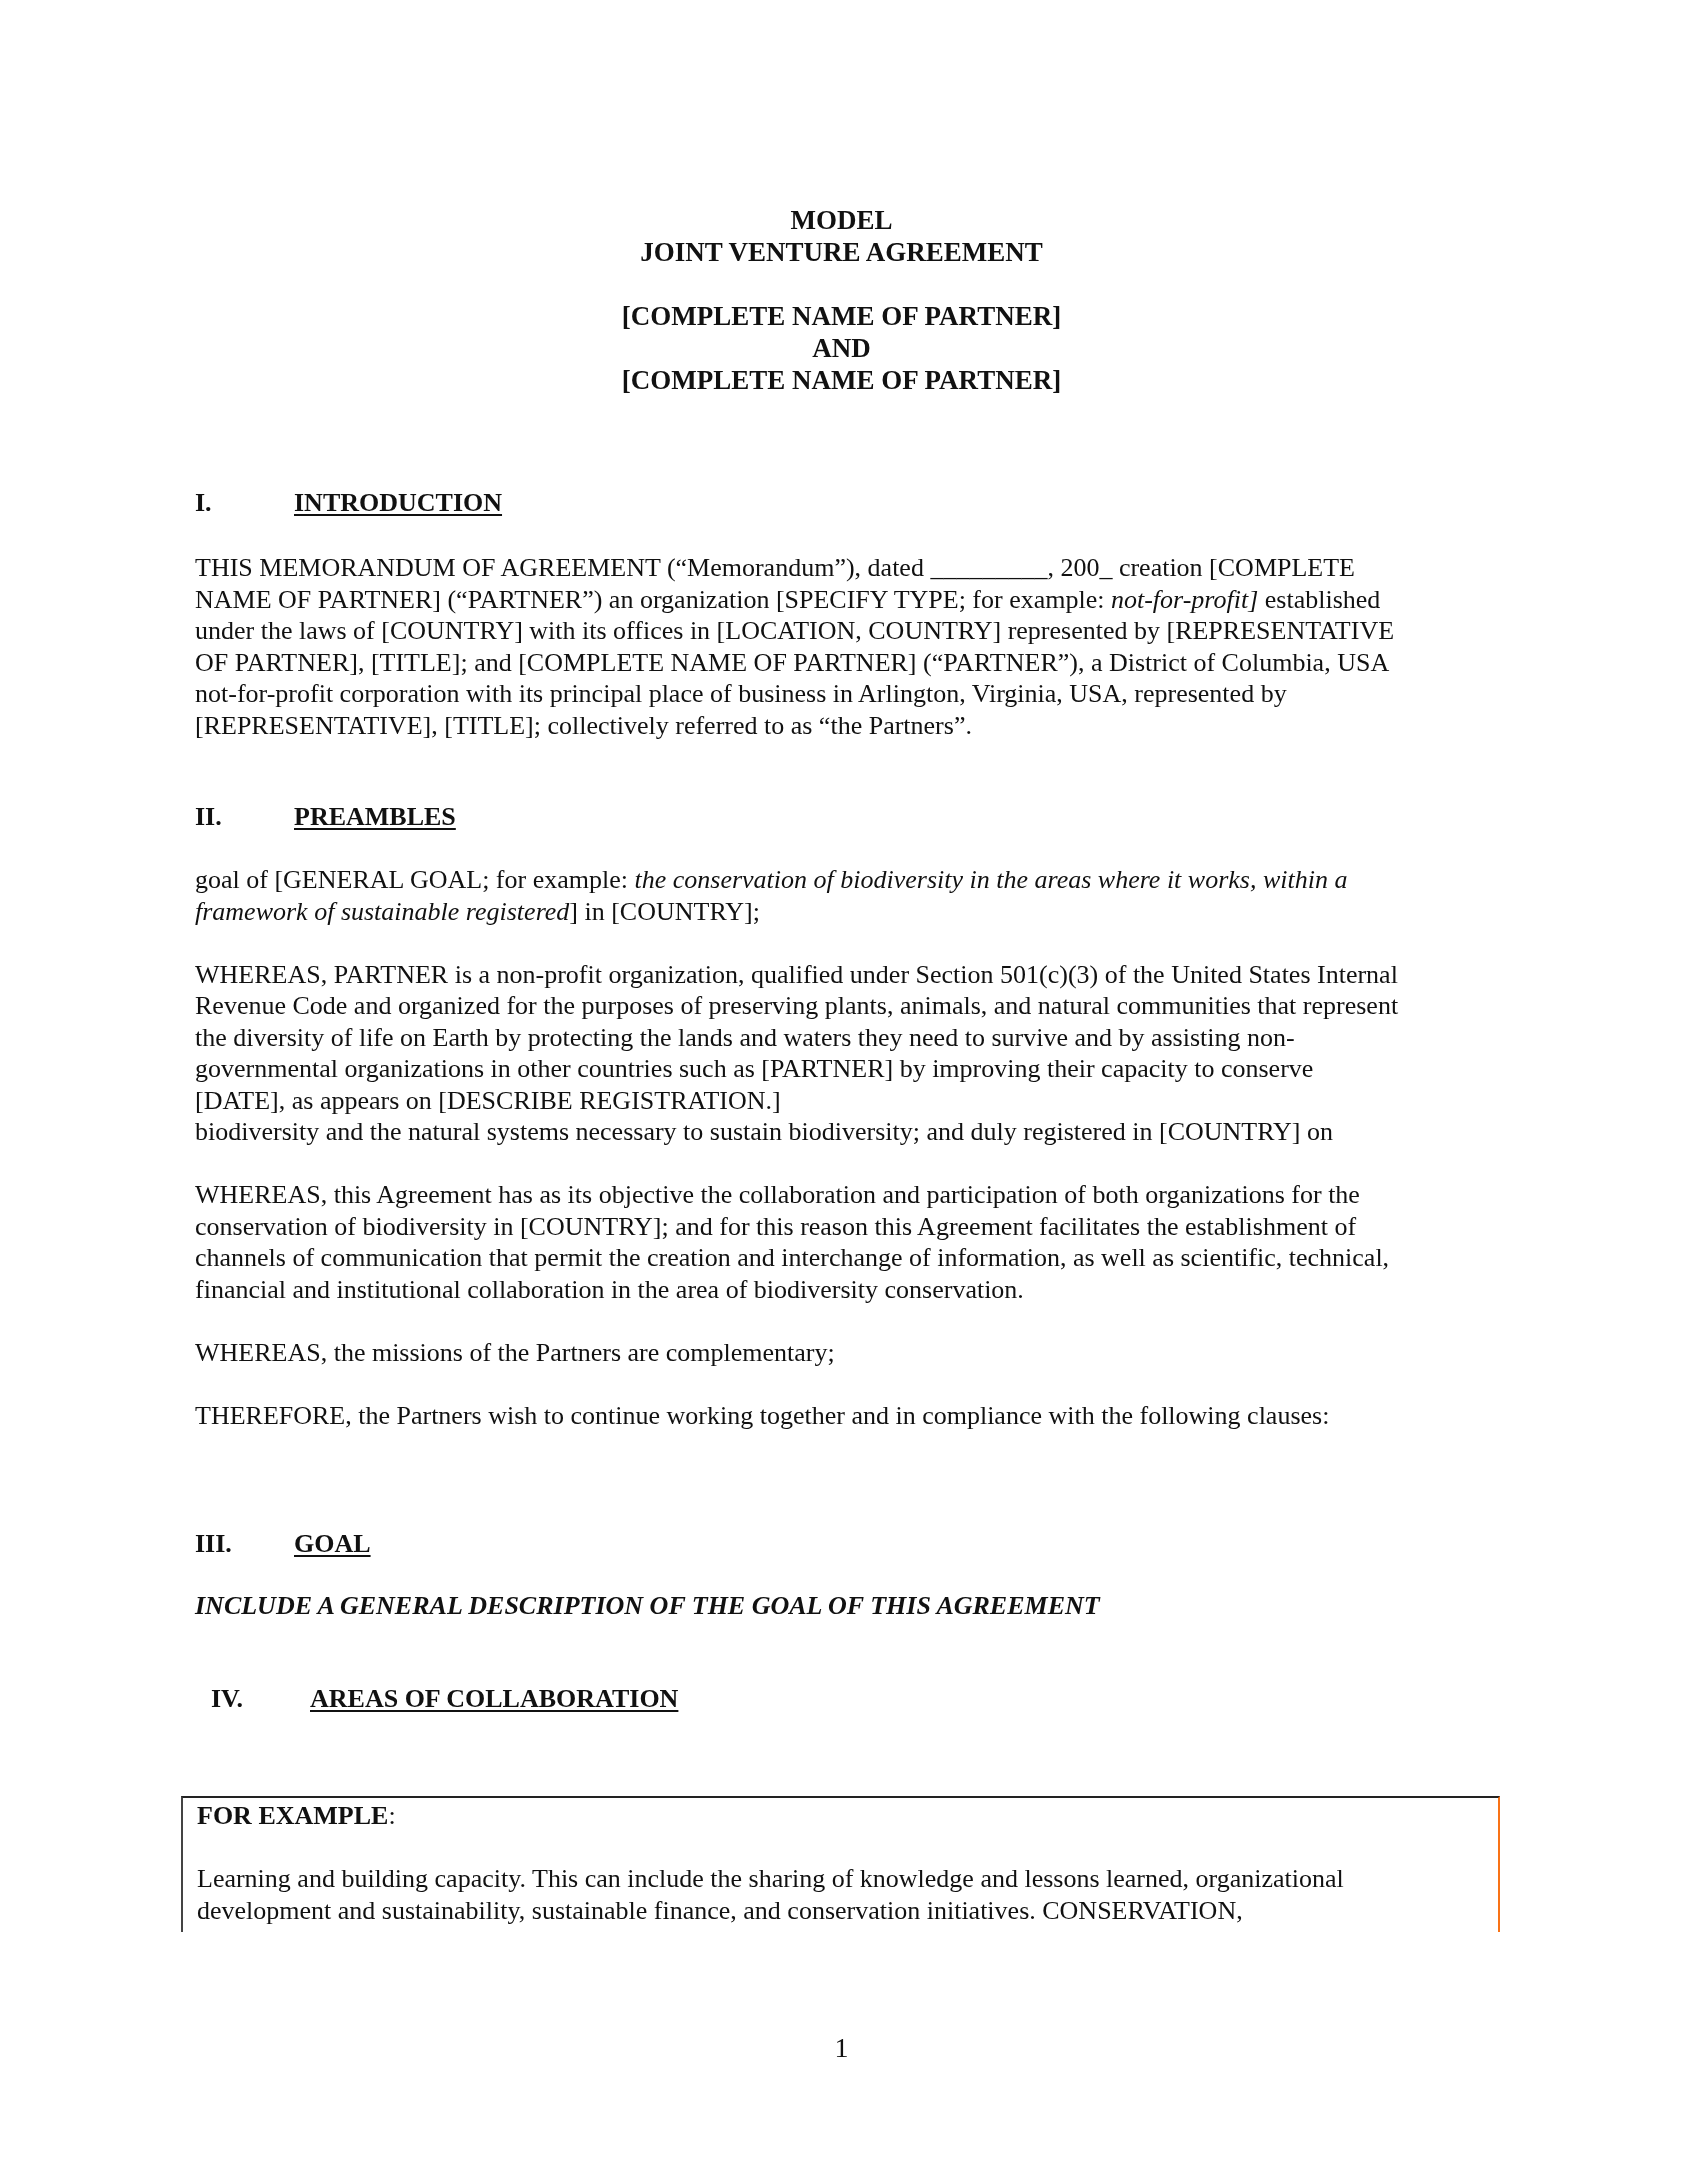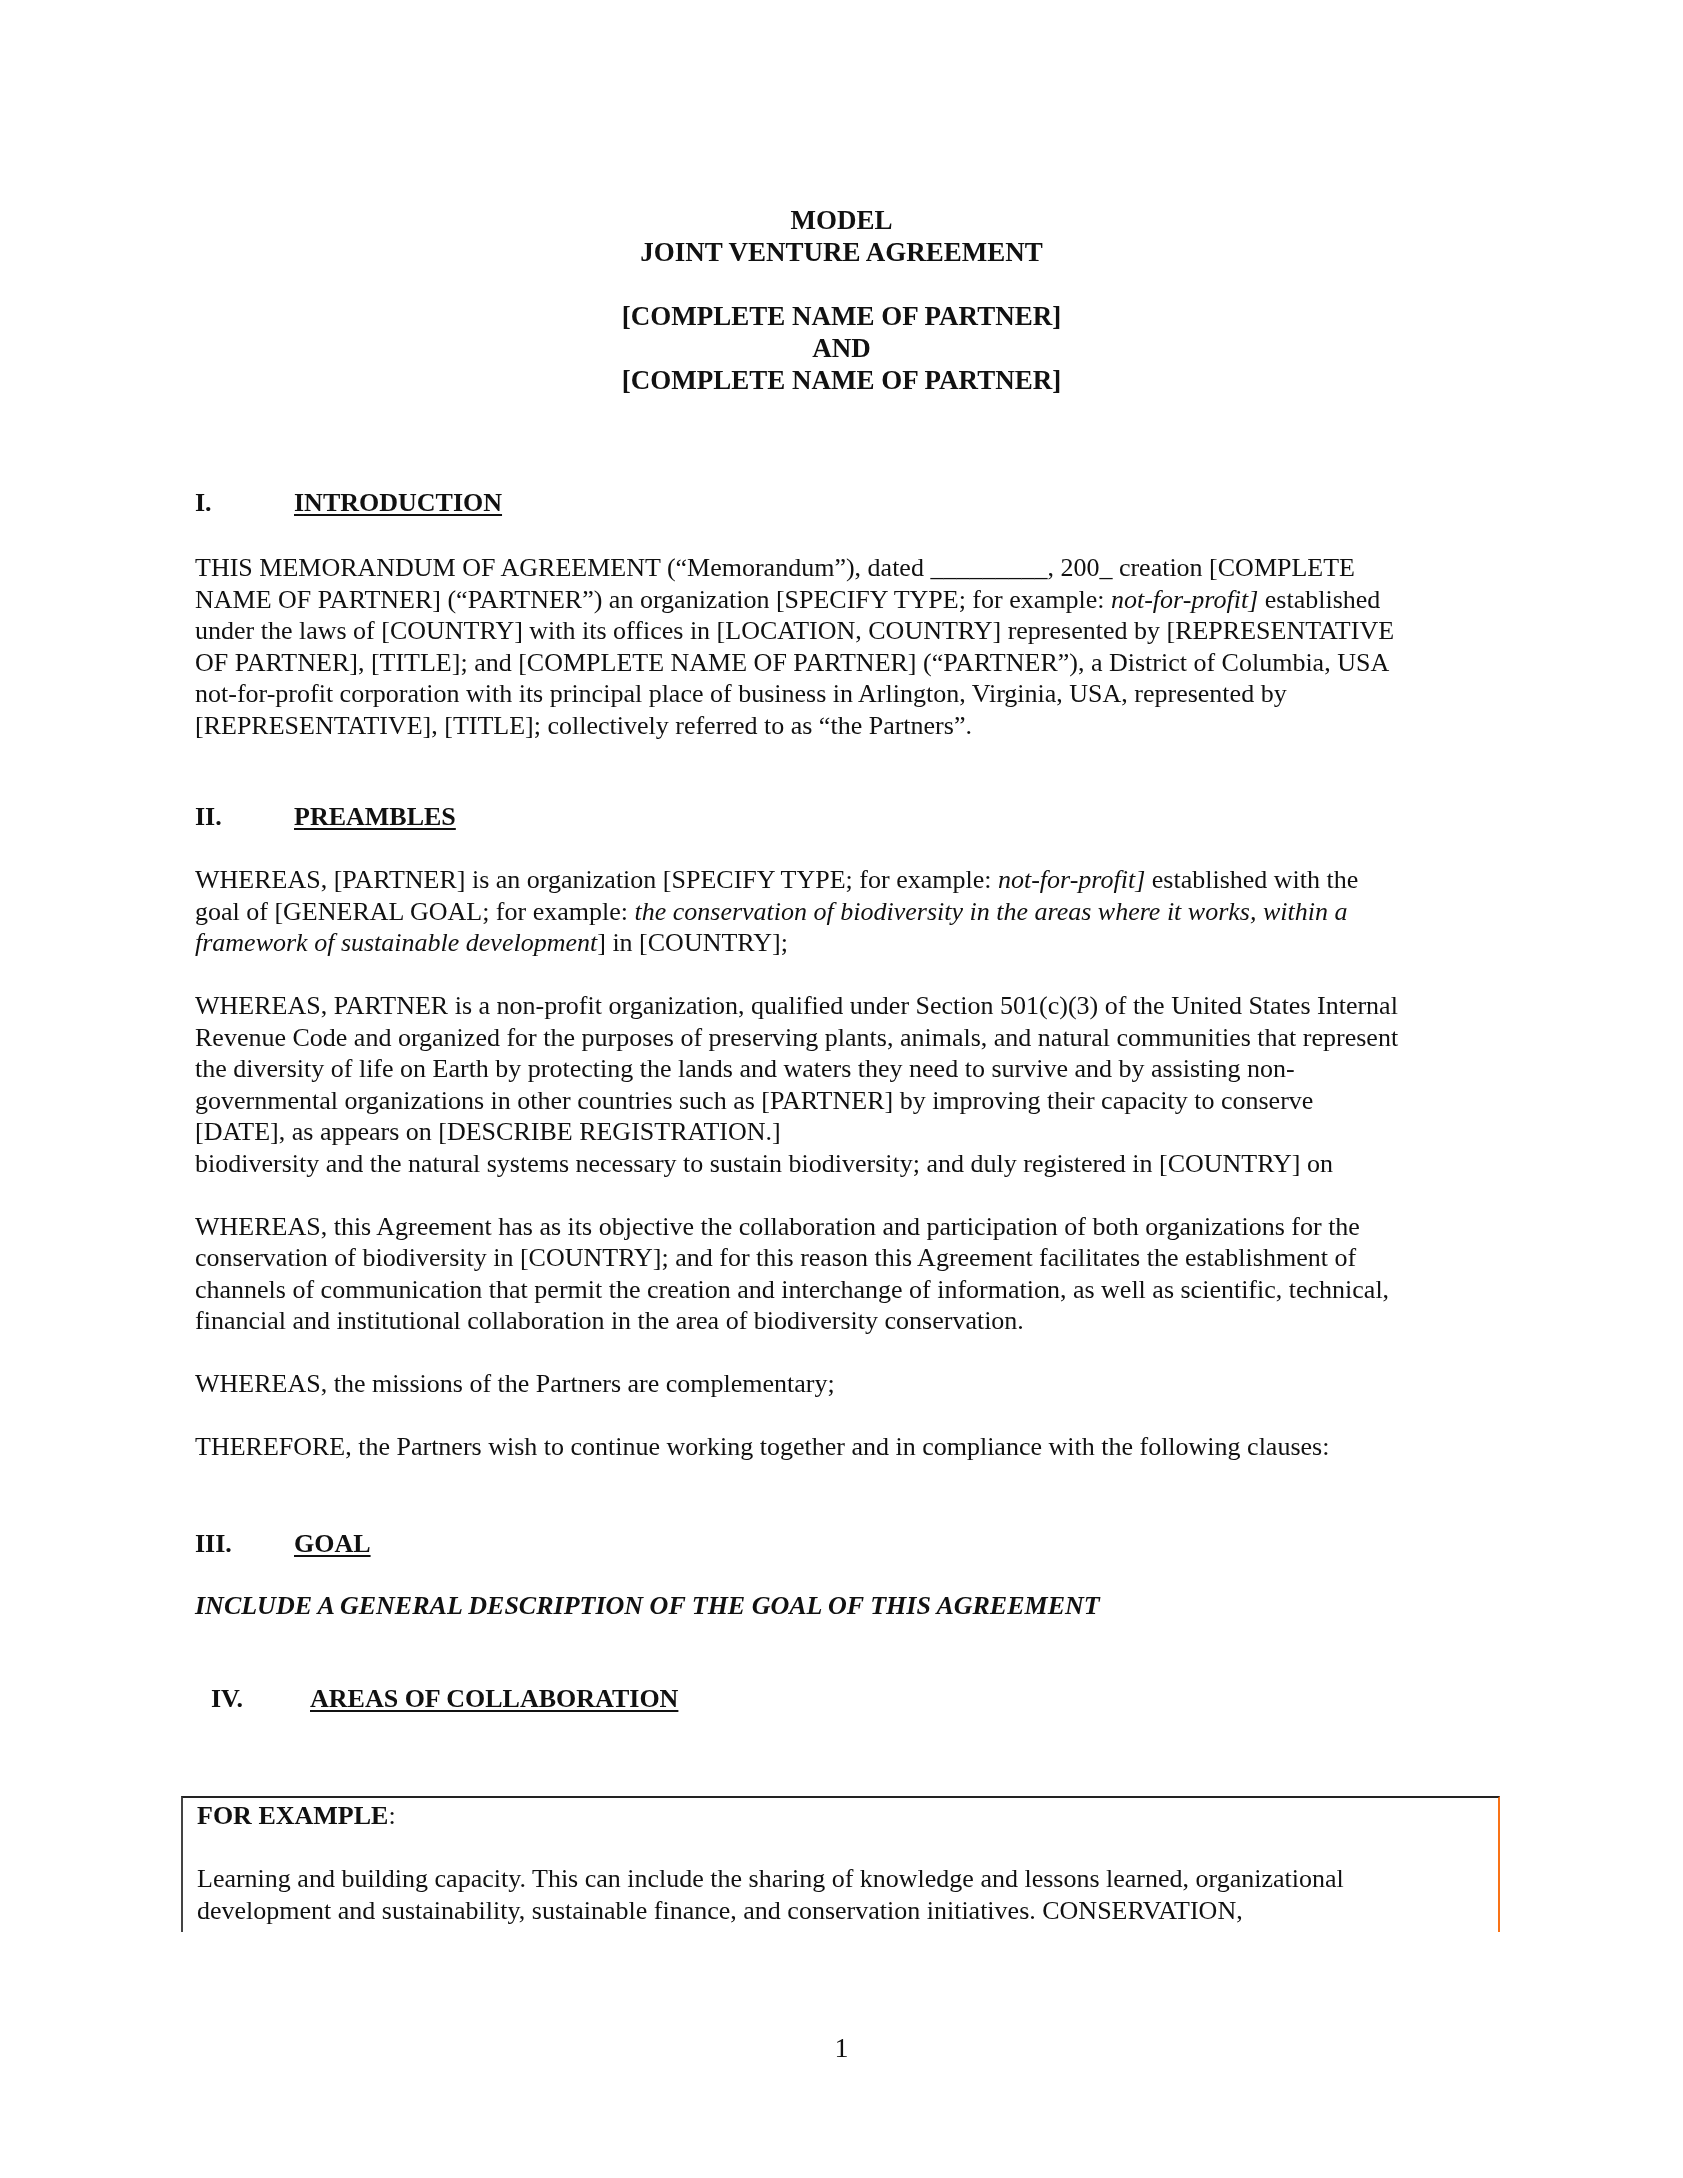--- a/index.html
+++ b/index.html
@@ -47,23 +47,22 @@
     <div>OF PARTNER], [TITLE]; and [COMPLETE NAME OF PARTNER] (“PARTNER”), a District of Columbia, USA</div>
     <div>not-for-profit corporation with its principal place of business in Arlington, Virginia, USA, represented by</div>
     <div>[REPRESENTATIVE], [TITLE]; collectively referred to as “the Partners”.</div>
   </div>
 
   <div class="section-head" style="top:793px;">
     <span class="num">II.</span><span class="label">PREAMBLES</span>
   </div>
   <div class="body" style="top:856px;">
     <div class="para">
-      <div><span>WHEREAS, [PARTNER] is an organization [SPECIFY TYPE; for example: </span><i>not-for-profit]</i><span> established with the</span></div>
       <div><span>goal of [GENERAL GOAL; for example: </span><i>the conservation of biodiversity in the areas where it works, within a</i></div>
-      <div><i>framework of sustainable development</i><span>] in [COUNTRY];</span></div>
+      <div><i>framework of sustainable registered</i><span>] in [COUNTRY];</span></div>
     </div>
     <div class="para">
       <div>WHEREAS, PARTNER is a non-profit organization, qualified under Section 501(c)(3) of the United States Internal</div>
       <div>Revenue Code and organized for the purposes of preserving plants, animals, and natural communities that represent</div>
       <div>the diversity of life on Earth by protecting the lands and waters they need to survive and by assisting non-</div>
       <div>governmental organizations in other countries such as [PARTNER] by improving their capacity to conserve</div>
       <div>[DATE], as appears on [DESCRIBE REGISTRATION.]</div>
       <div>biodiversity and the natural systems necessary to sustain biodiversity; and duly registered in [COUNTRY] on</div>
     </div>
     <div class="para">

